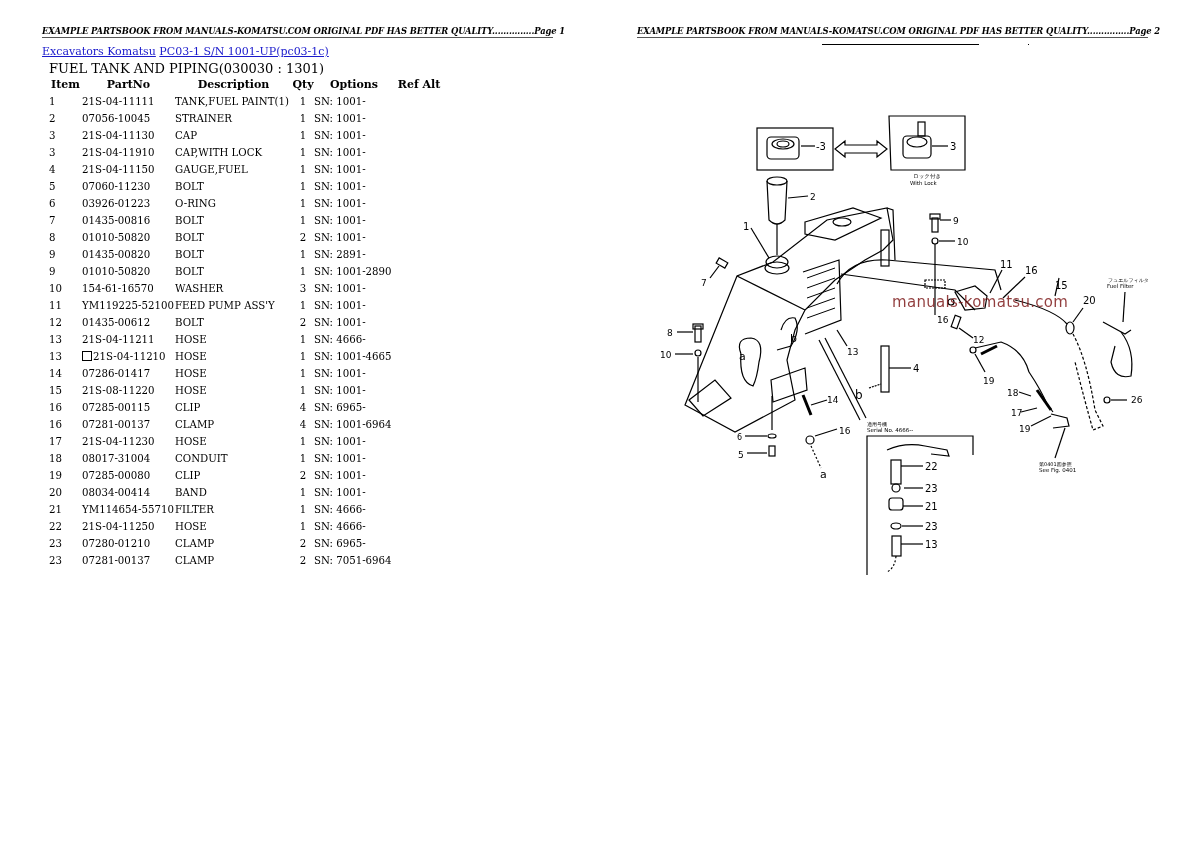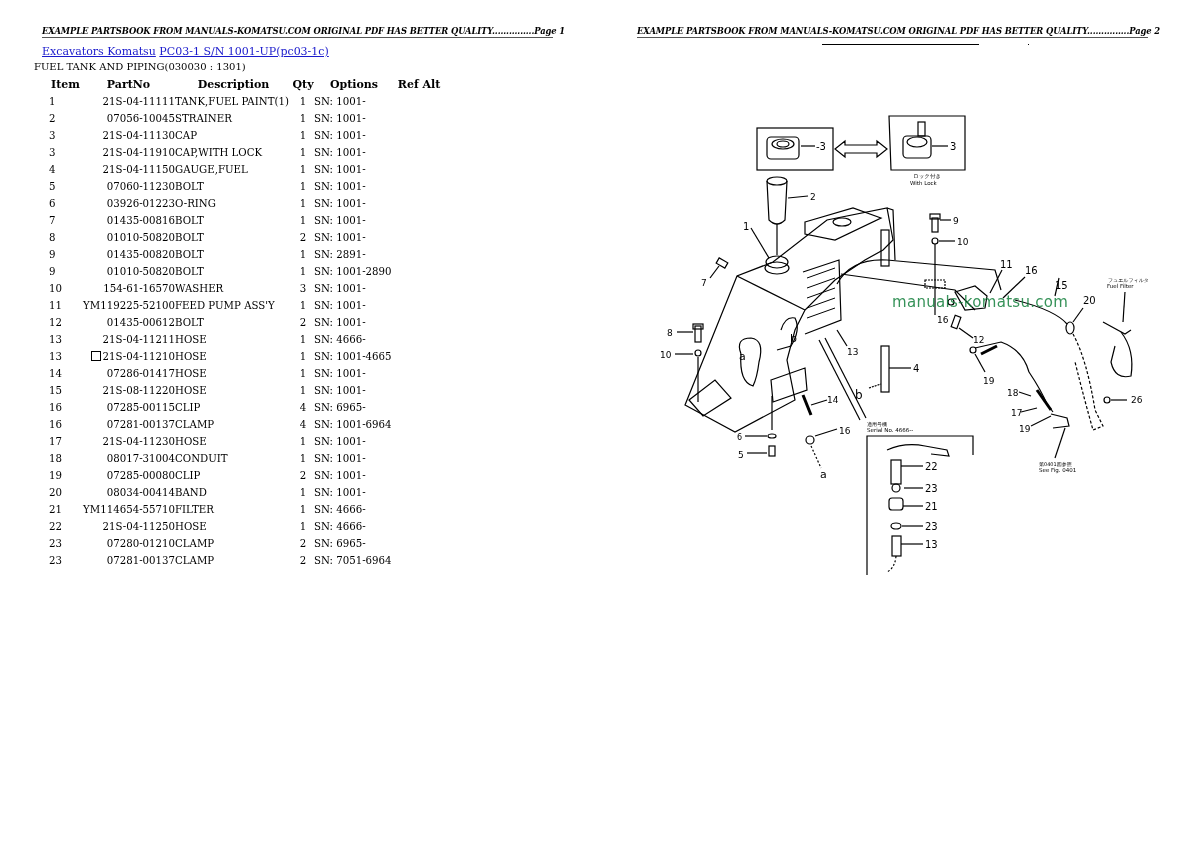--- a/index.html
+++ b/index.html
@@ -9,38 +9,38 @@
   .page-left { left: 0; width: 595px; }
   .page-right { left: 595px; width: 595px; }
   .hdr { position: absolute; top: 26px; font-size: 8.4px; font-weight: bold; font-style: italic;
          font-family: "DejaVu Serif", serif; text-align: right; white-space: nowrap;
          letter-spacing: -0.1px; }
   .hdr-rule { position: absolute; height: 0; border-top: 1px solid #555; }
   .left-hdr { left: 42px; width: 511px; }
   .right-hdr { left: 42px; width: 511px; }
   .crumbs { position: absolute; left: 42px; top: 45px; font-size: 11px; white-space: nowrap; }
   .crumbs a { color: #1a1acc; text-decoration: underline; }
-  .section-title { position: absolute; left: 34px; top: 61px; font-size: 10px; white-space: nowrap; }
+  .section-title { position: absolute; left: 49px; top: 61px; font-size: 13px; white-space: nowrap; }
   table.parts { position: absolute; left: 44px; top: 76px; border-collapse: collapse;
                 font-size: 10.2px; font-family: "DejaVu Serif", serif; }
   table.parts th { font-weight: bold; font-size: 11px; text-align: center; padding: 0; height: 17px; }
   table.parts td { padding: 0; height: 17px; white-space: nowrap; vertical-align: middle; }
   .c-item { width: 33px; padding-left: 5px !important; }
-  .c-part { width: 93px; text-align: right; }
+  .c-part { width: 93px; }
   .c-desc { width: 117px; }
   .c-qty { width: 22px; text-align: center; }
   .c-opt  { width: 80px; }
   .c-ref  { width: 50px; }
   th.c-item { text-align: left; padding-left: 5px !important; }
   .sq { display: inline-block; width: 8px; height: 8px; border: 1px solid #000; margin-right: 1px;
         vertical-align: -1px; }
   .diagram { position: absolute; left: 60px; top: 110px; width: 520px; height: 470px; }
   .diagram svg { width: 100%; height: 100%; }
   .watermark { position: absolute; left: 297px; top: 293px; font-family: "DejaVu Sans", sans-serif;
-               font-size: 15px; color: #15803d; letter-spacing: 0.3px; white-space: nowrap; opacity: 0.85; }
+               font-size: 15px; color: #7f1d1d; letter-spacing: 0.3px; white-space: nowrap; opacity: 0.85; }
   .page-right .top-rule { position: absolute; left: 227px; top: 44px; width: 157px; border-top: 1px solid #000; }
   .page-right .top-dot { position: absolute; left: 433px; top: 44px; width: 1px; height: 1px; background:#000; }
 </style>
 </head>
 <body>
 
 <div class="page page-left">
   <div class="hdr left-hdr">EXAMPLE PARTSBOOK FROM MANUALS-KOMATSU.COM ORIGINAL PDF HAS BETTER QUALITY...............Page 1</div>
   <div class="hdr-rule" style="left:42px; top:37px; width:511px;"></div>
 

